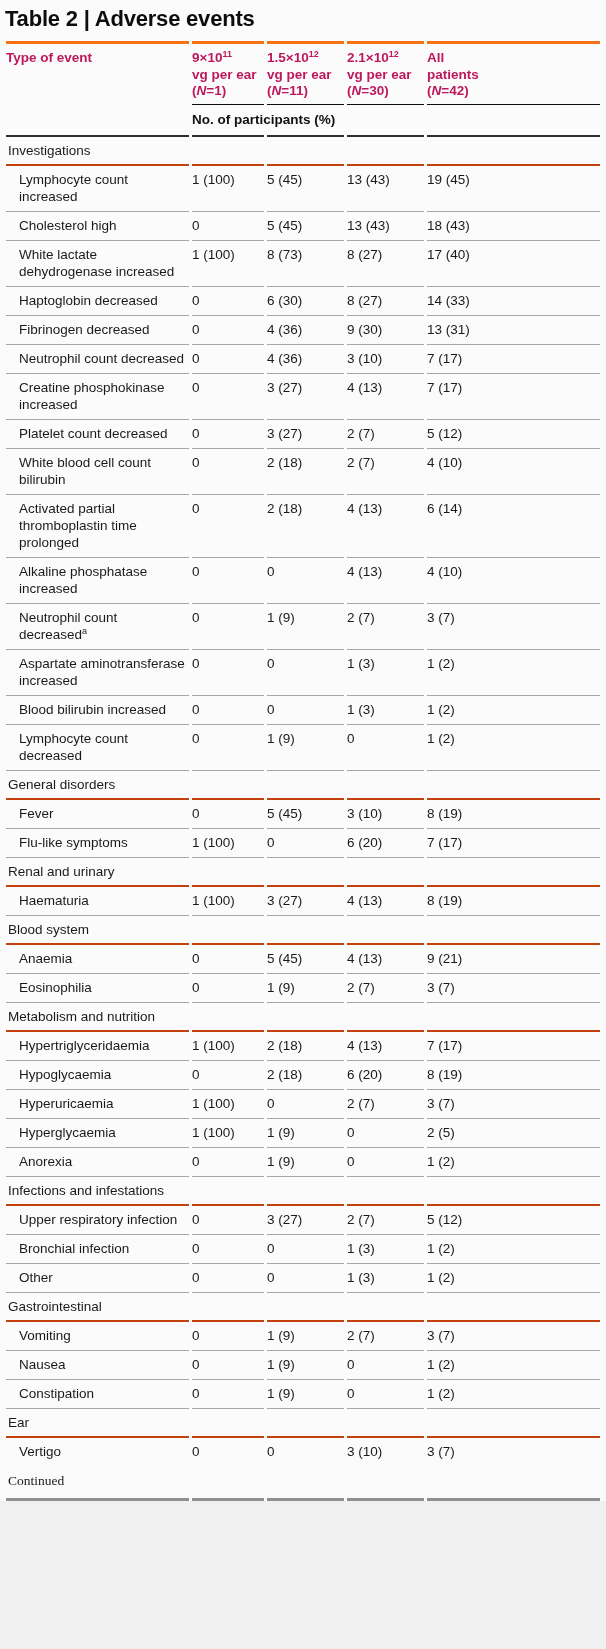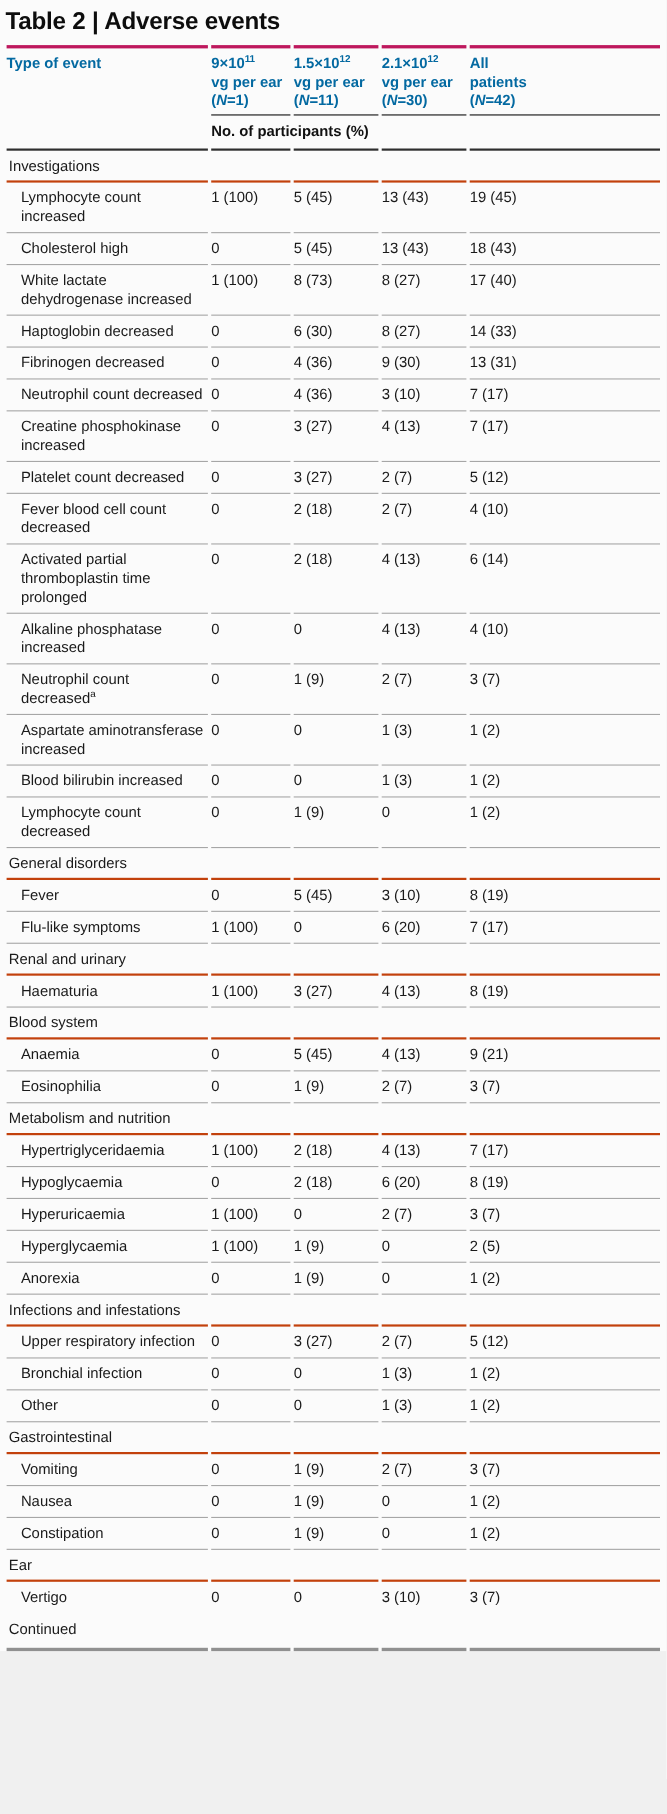--- a/index.html
+++ b/index.html
@@ -39,24 +39,24 @@
 
   th, td {
     vertical-align: top;
     text-align: left;
     font-weight: 400;
     padding: 0;
   }
 
   
   tr.header-row th {
-    border-top: 3px solid #be185d;
+    border-top: 3px solid #f97316;
     padding: 6px 0 4px 0;
     font-weight: 700;
-    color: #0369a1;
+    color: #be185d;
     line-height: 16.5px;
   }
   th.row-head { padding-left: 2px; }
   th.col-head { border-bottom: 1.5px solid #0e0e0e; }
   tr.subheader-row td.subheader {
     font-weight: 700;
     color: #111;
     padding: 6px 0 7px 0;
   }
   tr.rule-row td {
@@ -80,20 +80,21 @@
   }
   tr.data-row td.event-label { padding-left: 13px; padding-right: 4px; }
 
   
   tbody tr:nth-last-child(2) td { border-bottom: none; }
 
   
   tr.footer-row td {
     border-bottom: 3px solid #909090;
     padding: 6px 0 9px 0;
+    font-family: Liberation Serif, serif;
   }
   tr.footer-row td.footer-label { padding-left: 2px; }
 
   sup {
     font-size: 9px;
     line-height: 0;
     vertical-align: super;
   }
   i { font-style: italic; }
 </style>
@@ -191,21 +192,21 @@
           <td class="event-value">7 (17)</td>
         </tr>
         <tr class="data-row">
           <td class="event-label">Platelet count decreased</td>
           <td class="event-value">0</td>
           <td class="event-value">3 (27)</td>
           <td class="event-value">2 (7)</td>
           <td class="event-value">5 (12)</td>
         </tr>
         <tr class="data-row">
-          <td class="event-label">Fever blood cell count decreased</td>
+          <td class="event-label">White blood cell count bilirubin</td>
           <td class="event-value">0</td>
           <td class="event-value">2 (18)</td>
           <td class="event-value">2 (7)</td>
           <td class="event-value">4 (10)</td>
         </tr>
         <tr class="data-row">
           <td class="event-label">Activated partial thromboplastin time prolonged</td>
           <td class="event-value">0</td>
           <td class="event-value">2 (18)</td>
           <td class="event-value">4 (13)</td>

